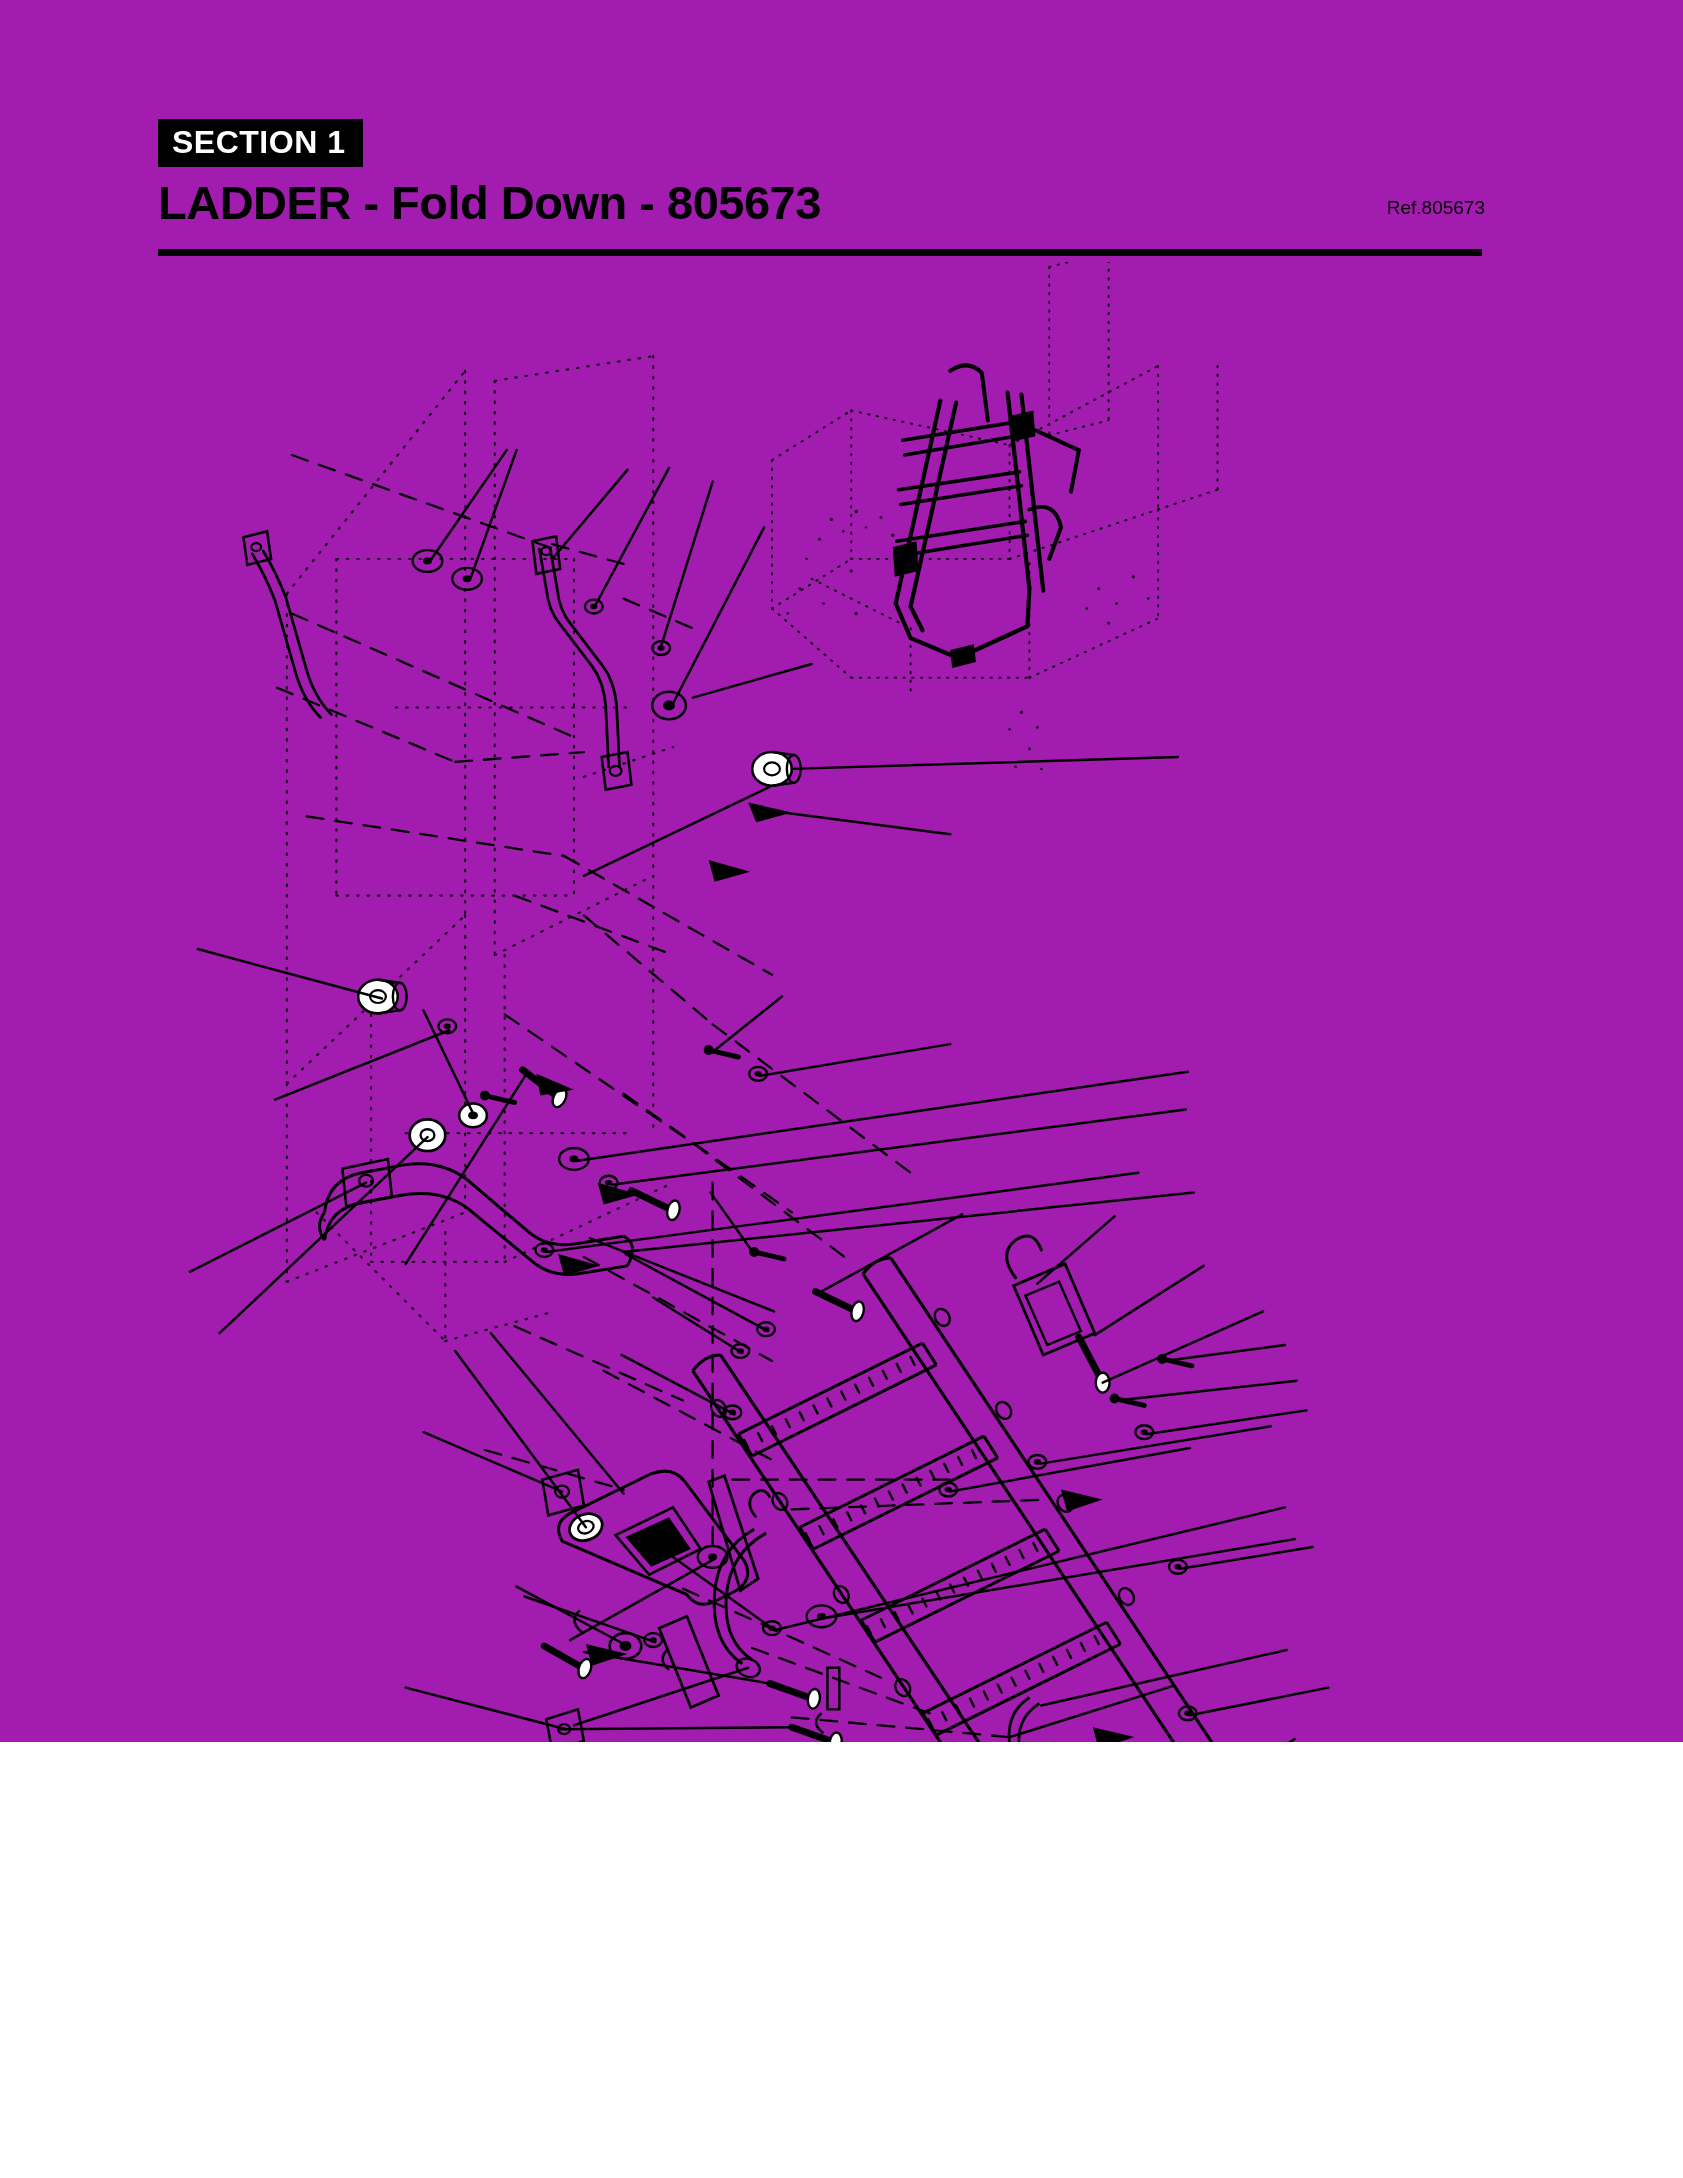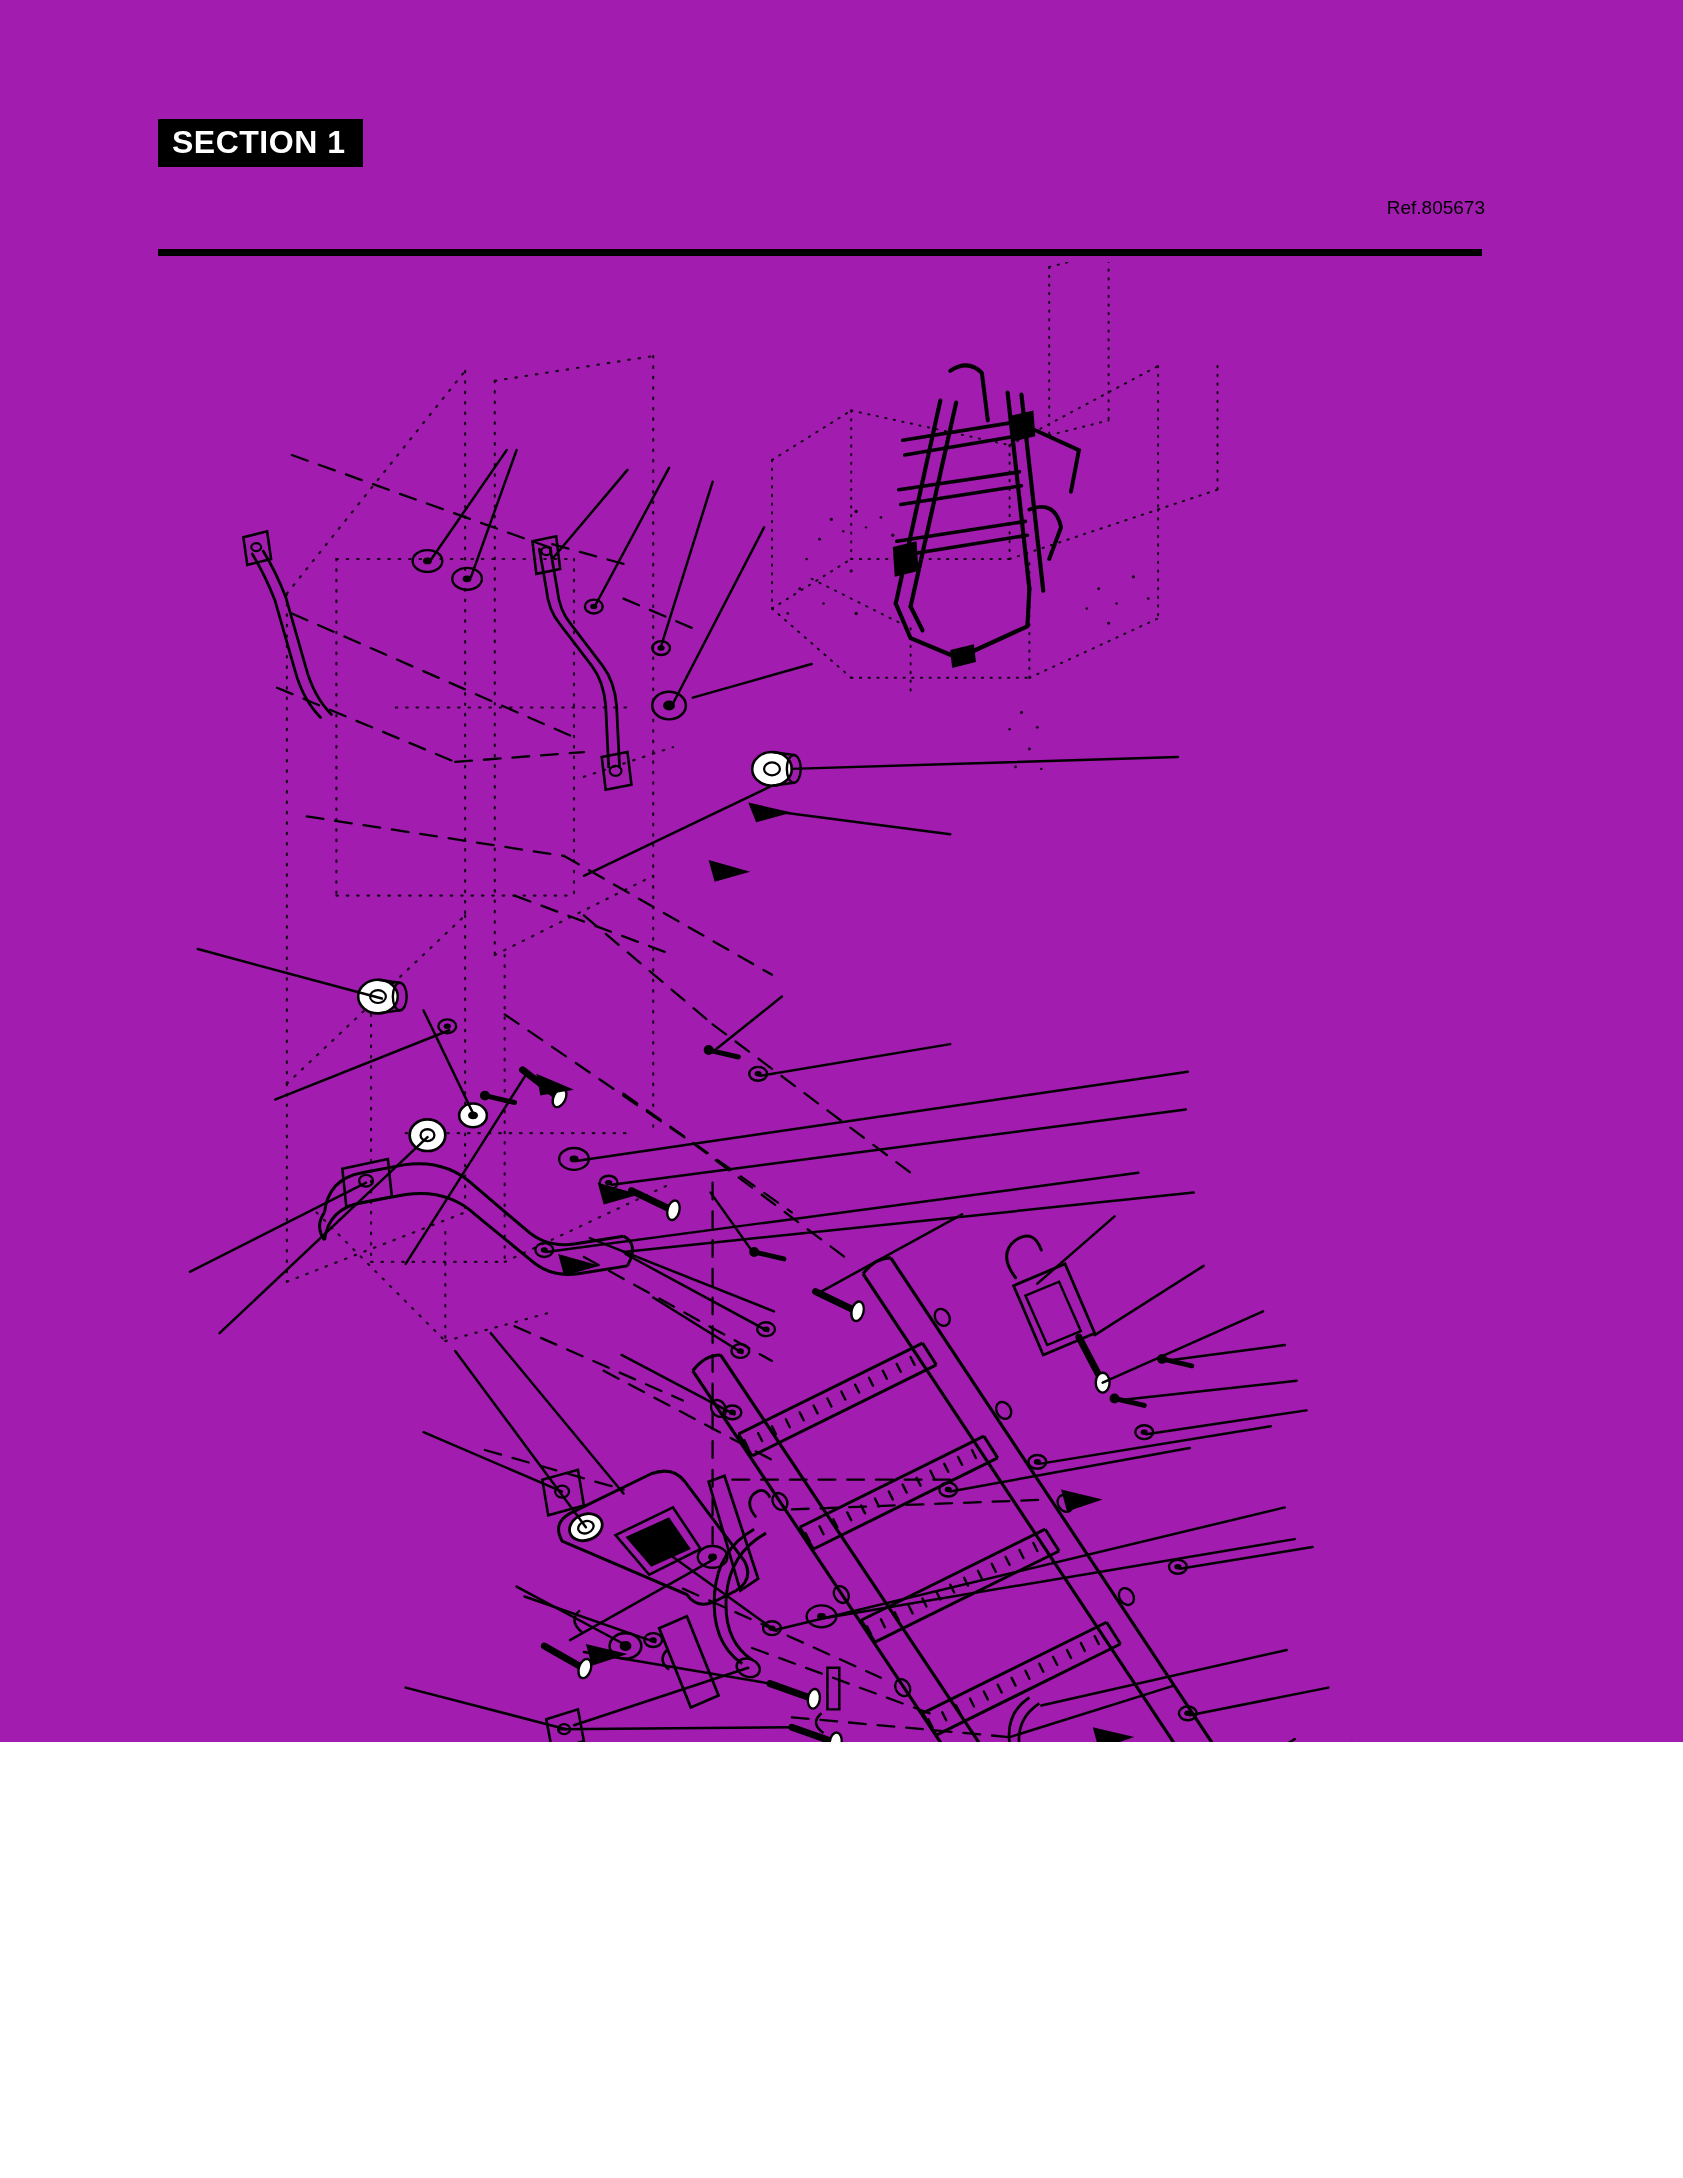--- a/index.html
+++ b/index.html
@@ -105,20 +105,21 @@
   .figure svg { display: block; }
 </style>
 </head>
 <body>
 
 <div class="page">
 
   <div class="header">
     <div class="section-badge">SECTION  1</div>
     <div class="title-row">
+      <div class="doc-title">LADDER - Fold Down - 805673</div>
       <div class="doc-ref">Ref.805673</div>
     </div>
   </div>
 
   <div class="rule rule-top"></div>
 
   <div class="figure">
     <svg width="1327" height="1683" viewBox="0 0 1340 1700" xmlns="http://www.w3.org/2000/svg">
       <defs>
         <g id="washer">

